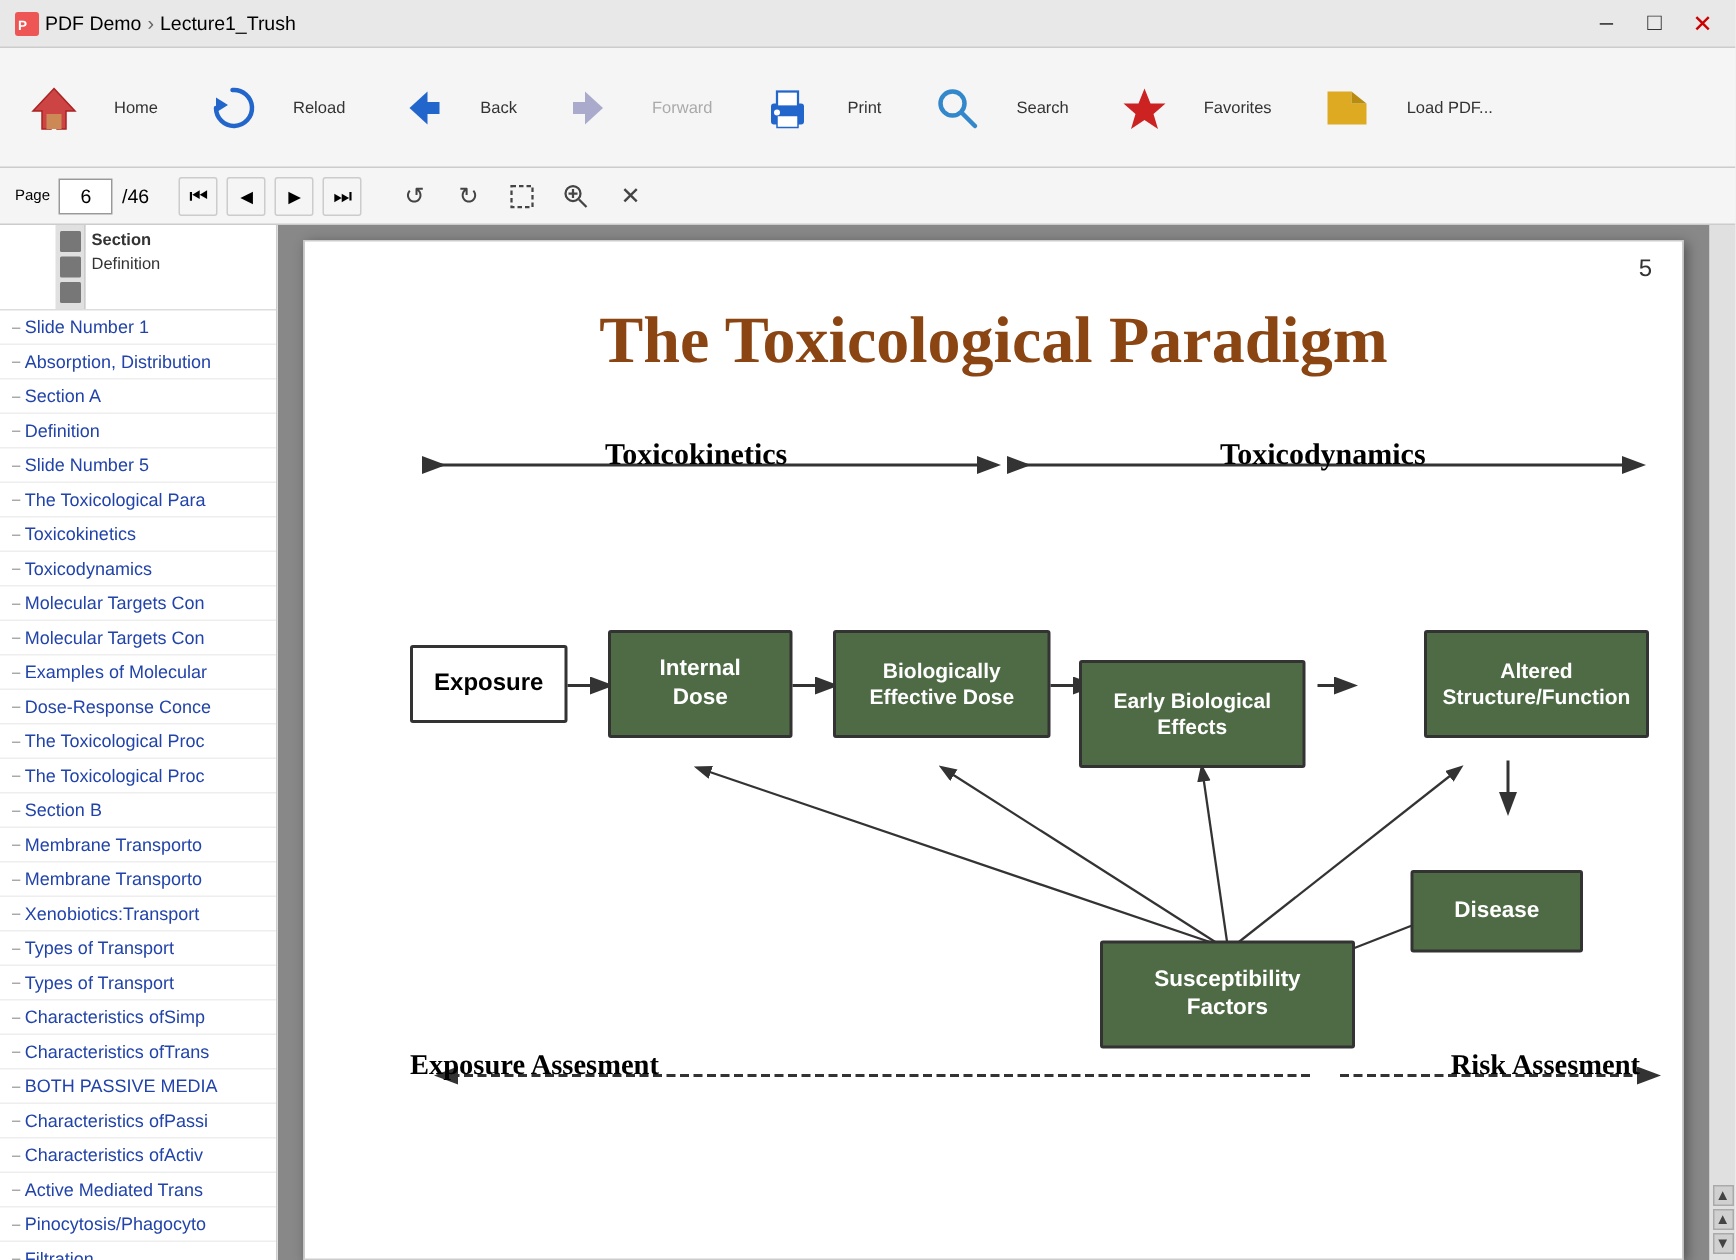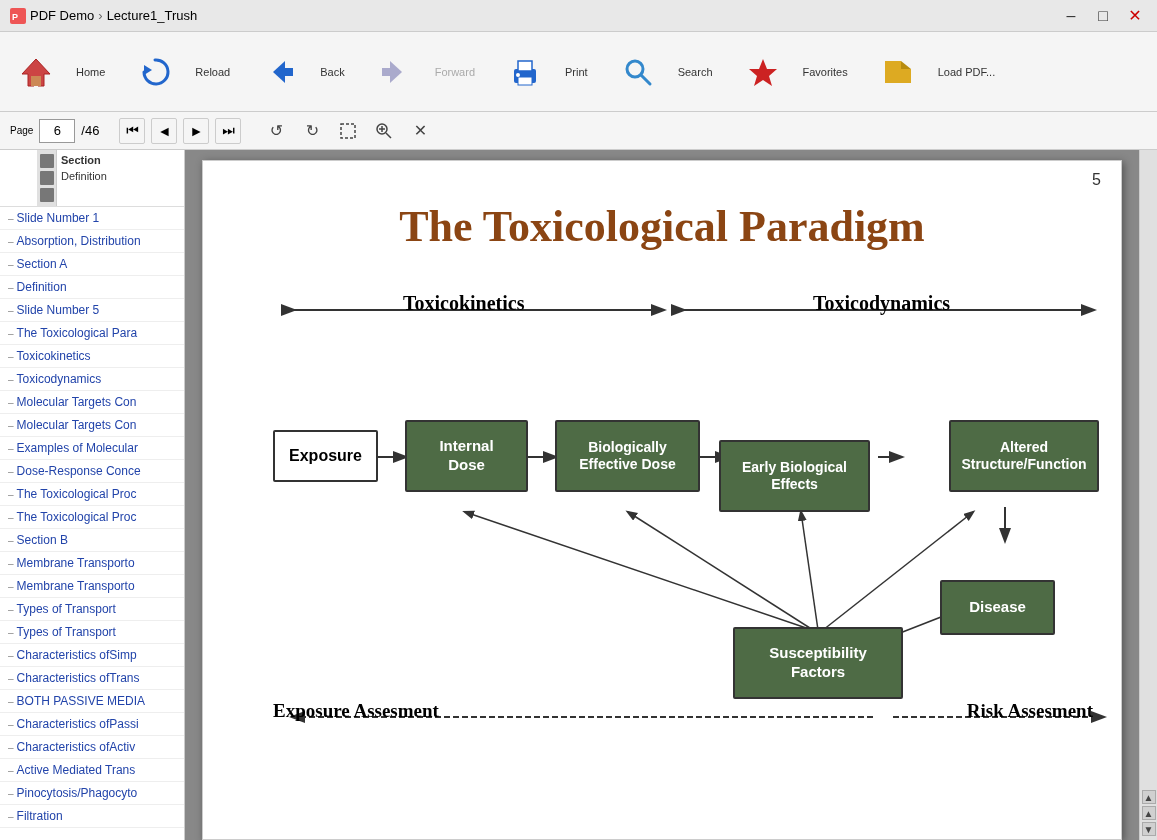--- a/index.html
+++ b/index.html
@@ -342,20 +342,21 @@
         <div class="sidebar-item">Toxicodynamics</div>
         <div class="sidebar-item">Molecular Targets Con</div>
         <div class="sidebar-item">Molecular Targets Con</div>
         <div class="sidebar-item">Examples of Molecular</div>
         <div class="sidebar-item">Dose-Response Conce</div>
         <div class="sidebar-item">The Toxicological Proc</div>
         <div class="sidebar-item">The Toxicological Proc</div>
         <div class="sidebar-item">Section B</div>
         <div class="sidebar-item">Membrane Transporto</div>
         <div class="sidebar-item">Membrane Transporto</div>
+        <div class="sidebar-item">Xenobiotics:Transport</div>
         <div class="sidebar-item">Types of Transport</div>
         <div class="sidebar-item">Types of Transport</div>
         <div class="sidebar-item">Characteristics ofSimp</div>
         <div class="sidebar-item">Characteristics ofTrans</div>
         <div class="sidebar-item">BOTH PASSIVE MEDIA</div>
         <div class="sidebar-item">Characteristics ofPassi</div>
         <div class="sidebar-item">Characteristics ofActiv</div>
         <div class="sidebar-item">Active Mediated Trans</div>
         <div class="sidebar-item">Pinocytosis/Phagocyto</div>
         <div class="sidebar-item">Filtration</div>

